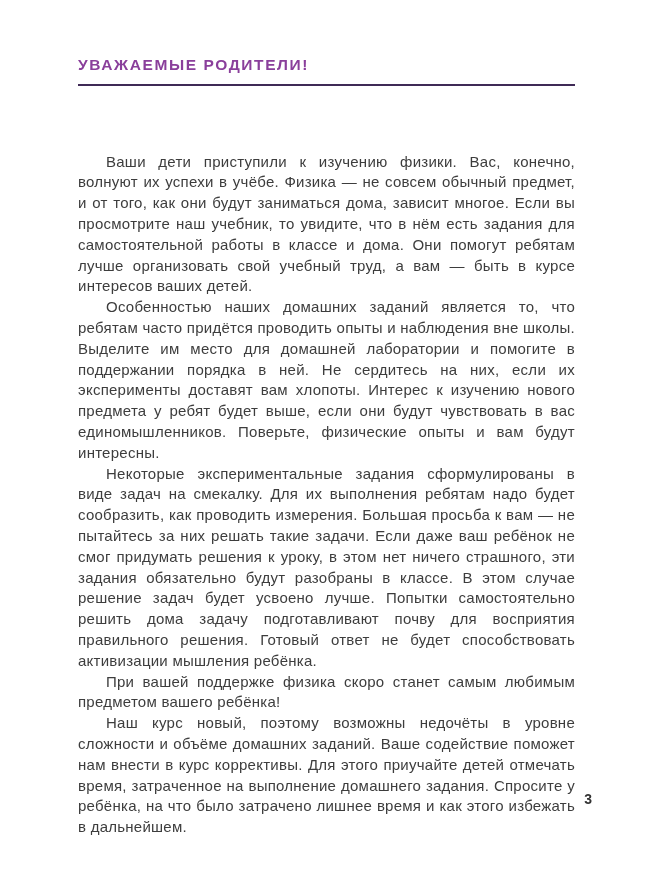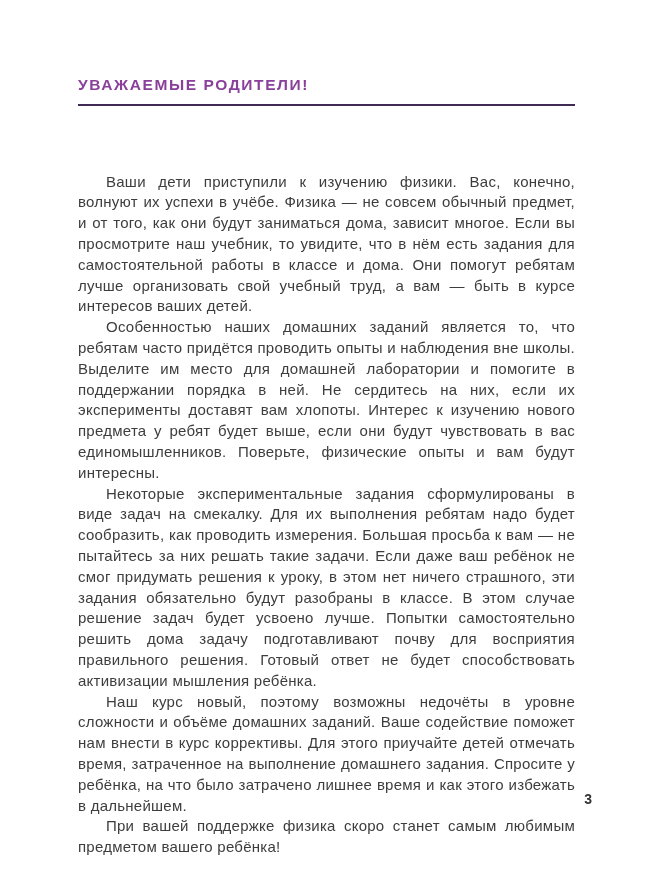--- a/index.html
+++ b/index.html
@@ -12,21 +12,21 @@
     width: 650px;
     height: 869px;
     background: #ffffff;
     font-family: "Liberation Sans", "DejaVu Sans", sans-serif;
     box-sizing: border-box;
     overflow: hidden;
   }
   .content {
     position: absolute;
     left: 78px;
-    top: 76px;
+    top: 56px;
     width: 497px;
   }
   .heading {
     color: #8a3f9b;
     font-size: 15.5px;
     font-weight: bold;
     letter-spacing: 1.6px;
     margin: 0 0 9px 0;
     line-height: 1.2;
   }
@@ -61,18 +61,18 @@
 <body>
 
 <div class="page">
   <div class="content">
     <h1 class="heading">УВАЖАЕМЫЕ РОДИТЕЛИ!</h1>
     <hr class="heading-rule">
     <div class="body-text">
         <p>Ваши дети приступили к изучению физики. Вас, конечно, волнуют их успехи в учёбе. Физика — не совсем обычный предмет, и от того, как они будут заниматься дома, зависит многое. Если вы просмотрите наш учебник, то увидите, что в нём есть задания для самостоятельной работы в классе и дома. Они помогут ребятам лучше организовать свой учебный труд, а вам — быть в курсе интересов ваших детей.</p>
         <p>Особенностью наших домашних заданий является то, что ребятам часто придётся проводить опыты и наблюдения вне школы. Выделите им место для домашней лаборатории и помогите в поддержании порядка в ней. Не сердитесь на них, если их эксперименты доставят вам хлопоты. Интерес к изучению нового предмета у ребят будет выше, если они будут чувствовать в вас единомышленников. Поверьте, физические опыты и вам будут интересны.</p>
         <p>Некоторые экспериментальные задания сформулированы в виде задач на смекалку. Для их выполнения ребятам надо будет сообразить, как проводить измерения. Большая просьба к вам — не пытайтесь за них решать такие задачи. Если даже ваш ребёнок не смог придумать решения к уроку, в этом нет ничего страшного, эти задания обязательно будут разобраны в классе. В этом случае решение задач будет усвоено лучше. Попытки самостоятельно решить дома задачу подготавливают почву для восприятия правильного решения. Готовый ответ не будет способствовать активизации мышления ребёнка.</p>
+        <p>При вашей поддержке физика скоро станет самым любимым предметом вашего ребёнка!</p>
         <p>Наш курс новый, поэтому возможны недочёты в уровне сложности и объёме домашних заданий. Ваше содействие поможет нам внести в курс коррективы. Для этого приучайте детей отмечать время, затраченное на выполнение домашнего задания. Спросите у ребёнка, на что было затрачено лишнее время и как этого избежать в дальнейшем.</p>
-        <p>При вашей поддержке физика скоро станет самым любимым предметом вашего ребёнка!</p>
       </div>
   </div>
   <div class="page-number">3</div>
 </div>
 
 </body></html>

